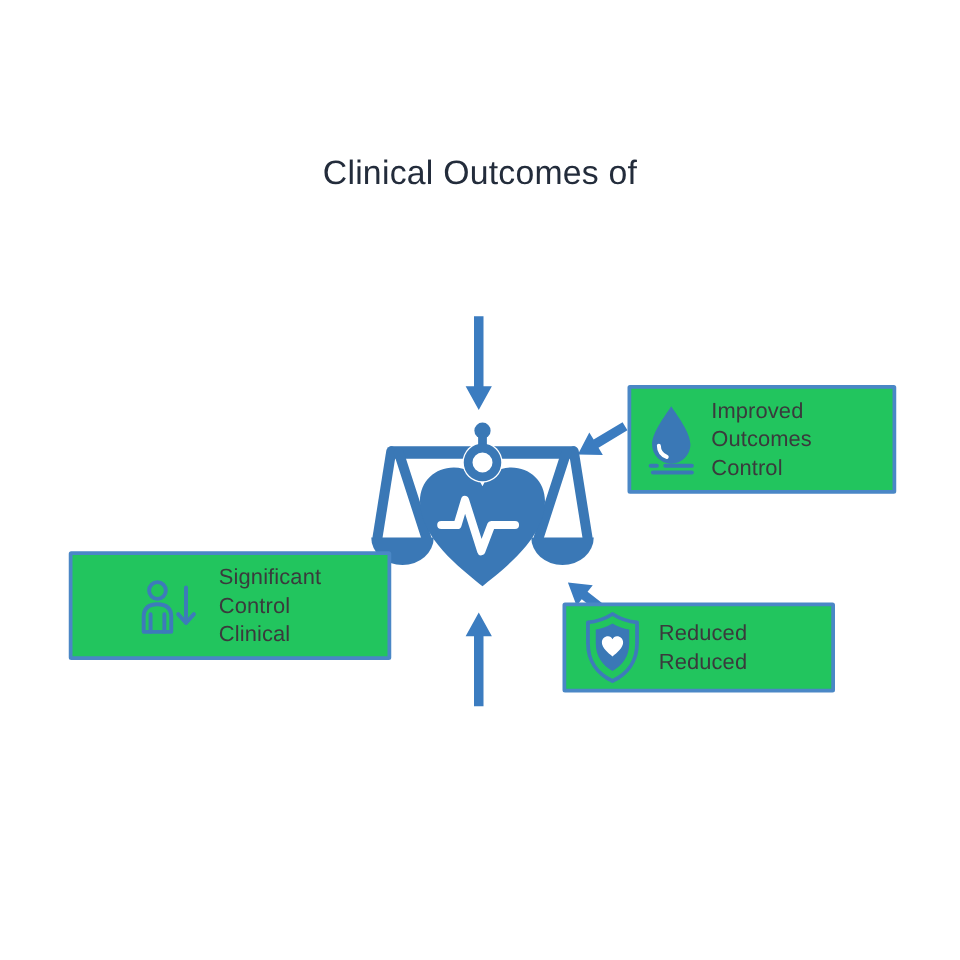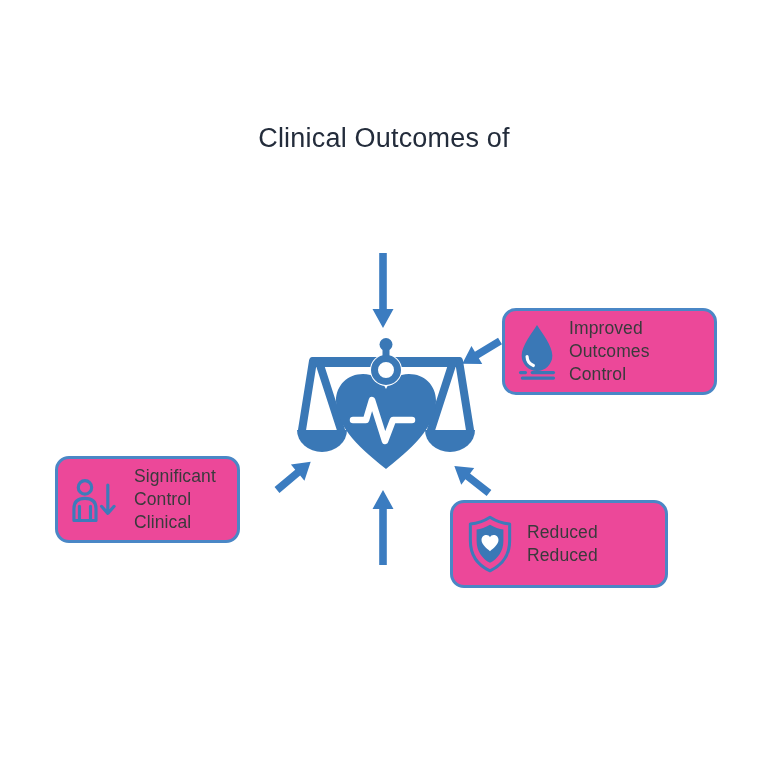--- a/index.html
+++ b/index.html
@@ -12,30 +12,30 @@
   .title{
     position:absolute;left:0;top:121px;width:768px;
     text-align:center;font-weight:normal;font-size:27px;line-height:35px;
     color:#232c3b;letter-spacing:.2px;
   }
   
   .diagram{position:absolute;left:0;top:0;width:768px;height:768px;}
   
   .callout{
     position:absolute;box-sizing:border-box;
-    background:#ec4899;border:3px solid #4a87c6;border-radius:14px;
+    background:#22c55e;border:3px solid #4a87c6;border-radius:2px;
     display:flex;align-items:center;gap:12px;padding:0 12px;
   }
   .callout .icon{flex:0 0 auto;display:flex;align-items:center;justify-content:center;}
   .callout .label{
     font-size:17.5px;line-height:23px;color:#3a3a3c;letter-spacing:.1px;
   }
-  #box-weight  {left:55px; top:456px;width:185px;height:87px;}
+  #box-weight  {left:55px; top:441px;width:258px;height:87px;justify-content:center;}
   #box-glycemic{left:502px;top:308px;width:215px;height:87px;}
-  #box-cardio  {left:450px;top:500px;width:218px;height:88px;}
+  #box-cardio  {left:450px;top:482px;width:218px;height:72px;}
 </style>
 </head>
 <body>
 
 <div class="canvas">
 
   <div class="title">
     <div>Clinical Outcomes of</div>
   </div>
 

